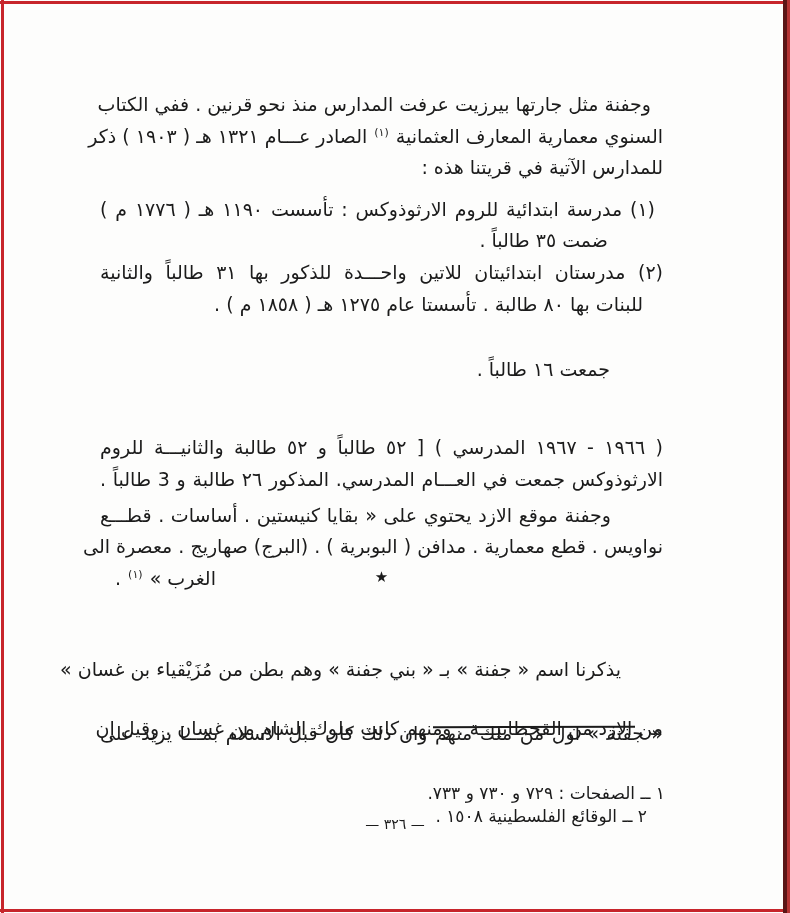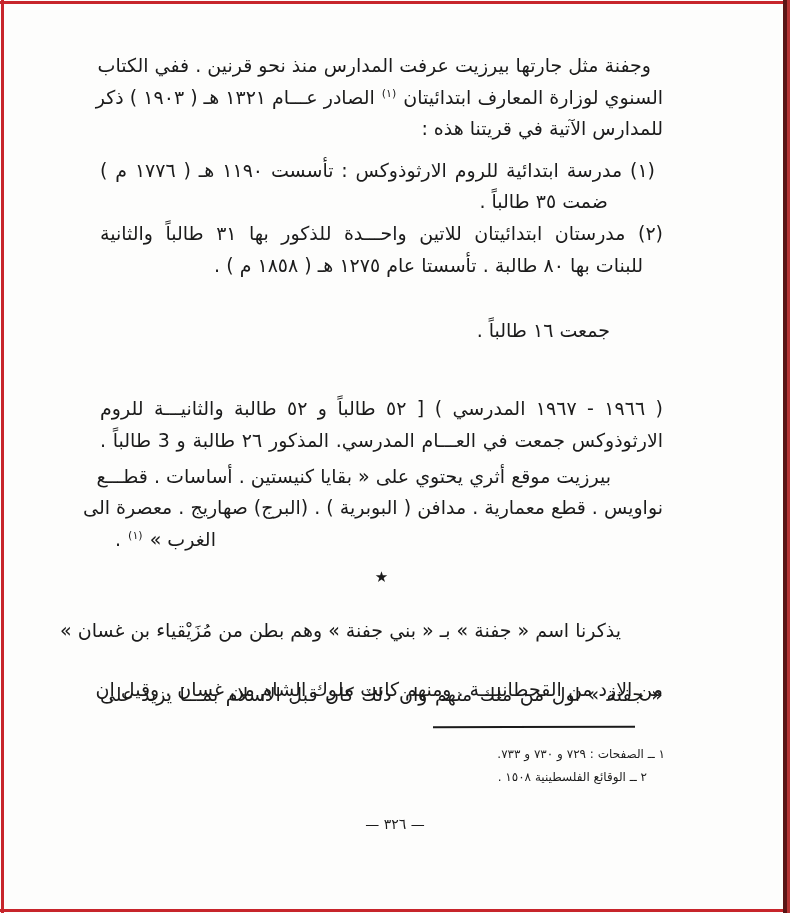--- a/index.html
+++ b/index.html
@@ -27,25 +27,26 @@
     position:absolute;
     right:127px;
     direction:rtl;
     unicode-bidi:embed;
     text-align:right;
     white-space:nowrap;
     font-size:19px;
     line-height:27px;
     color:var(--ink,#1b1b1b);
     letter-spacing:0;
+    margin-top:39px;
   }
   .just{left:100px;text-align:justify;text-align-last:justify;}
   .leftline{right:auto;left:115px;text-align:center;}
   .sup{font-size:11px;position:relative;top:-7px;padding:0 1px;}
-  .fn{font-size:12px;line-height:22px;}
+  .fn{font-size:17px;line-height:22px;}
   .rule{
     position:absolute;left:433px;top:726px;width:202px;height:2px;
     background:var(--ink,#1b1b1b);
     transform:rotate(-0.2deg);
   }
   .star{
     position:absolute;left:100px;right:127px;top:568px;
     text-align:center;font-size:15px;color:var(--ink,#1b1b1b);
   }
   .pagenum{
@@ -60,38 +61,38 @@
 <div class="page">
 
   <div class="edge edge-left"></div>
   <div class="edge edge-top"></div>
   <div class="edge edge-bottom"></div>
   <div class="edge edge-right-dark"></div>
   <div class="edge edge-right-red"></div>
 
   <div class="line just" style="top:52px;padding-right:12px">وجفنة مثل جارتها بيرزيت عرفت المدارس منذ نحو قرنين . ففي الكتاب</div>
   <div class="line just" style="top:84px">
-    <span>السنوي لوزارة المعارف ابتدائيتان</span>
+    <span>السنوي معمارية المعارف العثمانية</span>
     <span class="sup">(١)</span>
     <span>الصادر عـــام ١٣٢١ هـ ( ١٩٠٣ ) ذكر</span>
   </div>
   <div class="line" style="top:115px">للمدارس الآتية في قريتنا هذه :</div>
 
   <div class="line just" style="top:157px;padding-right:8px">(١) مدرسة ابتدائية للروم الارثوذوكس : تأسست ١١٩٠ هـ ( ١٧٧٦ م )</div>
   <div class="line" style="top:188px;padding-right:55px">ضمت ٣٥ طالباً .</div>
 
   <div class="line just" style="top:220px">(٢) مدرستان ابتدائيتان للاتين واحـــدة للذكور بها ٣١ طالباً والثانية</div>
   <div class="line" style="top:252px;padding-right:20px">للبنات بها ٨٠ طالبة . تأسستا عام ١٢٧٥ هـ ( ١٨٥٨ م ) .</div>
 
   <div class="line" style="top:317px;padding-right:53px">جمعت ١٦ طالباً .</div>
 
   <div class="line just" style="top:395px">( ١٩٦٦ - ١٩٦٧ المدرسي ) [ ٥٢ طالباً و ٥٢ طالبة والثانيـــة للروم</div>
   <div class="line just" style="top:427px">الارثوذوكس جمعت في العـــام المدرسي. المذكور ٢٦ طالبة و 3 طالباً .</div>
 
-  <div class="line just" style="top:463px;padding-right:52px">بيرزيت موقع أثري يحتوي على « بقايا كنيستين . أساسات . قطـــع</div>
+  <div class="line just" style="top:463px;padding-right:52px">وجفنة موقع الازد يحتوي على « بقايا كنيستين . أساسات . قطـــع</div>
   <div class="line just" style="top:494px">نواويس . قطع معمارية . مدافن ( البوبرية ) . (البرج) صهاريج . معصرة الى</div>
   <div class="line leftline" style="top:526px">
     <span>الغرب »</span>
     <span class="sup">(١)</span>
     <span>.</span>
   </div>
 
   <div class="star">★</div>
 
   <div class="line just" style="top:617px;padding-right:42px">يذكرنا اسم « جفنة » بـ « بني جفنة » وهم بطن من مُزَيْقياء بن غسان »</div>

